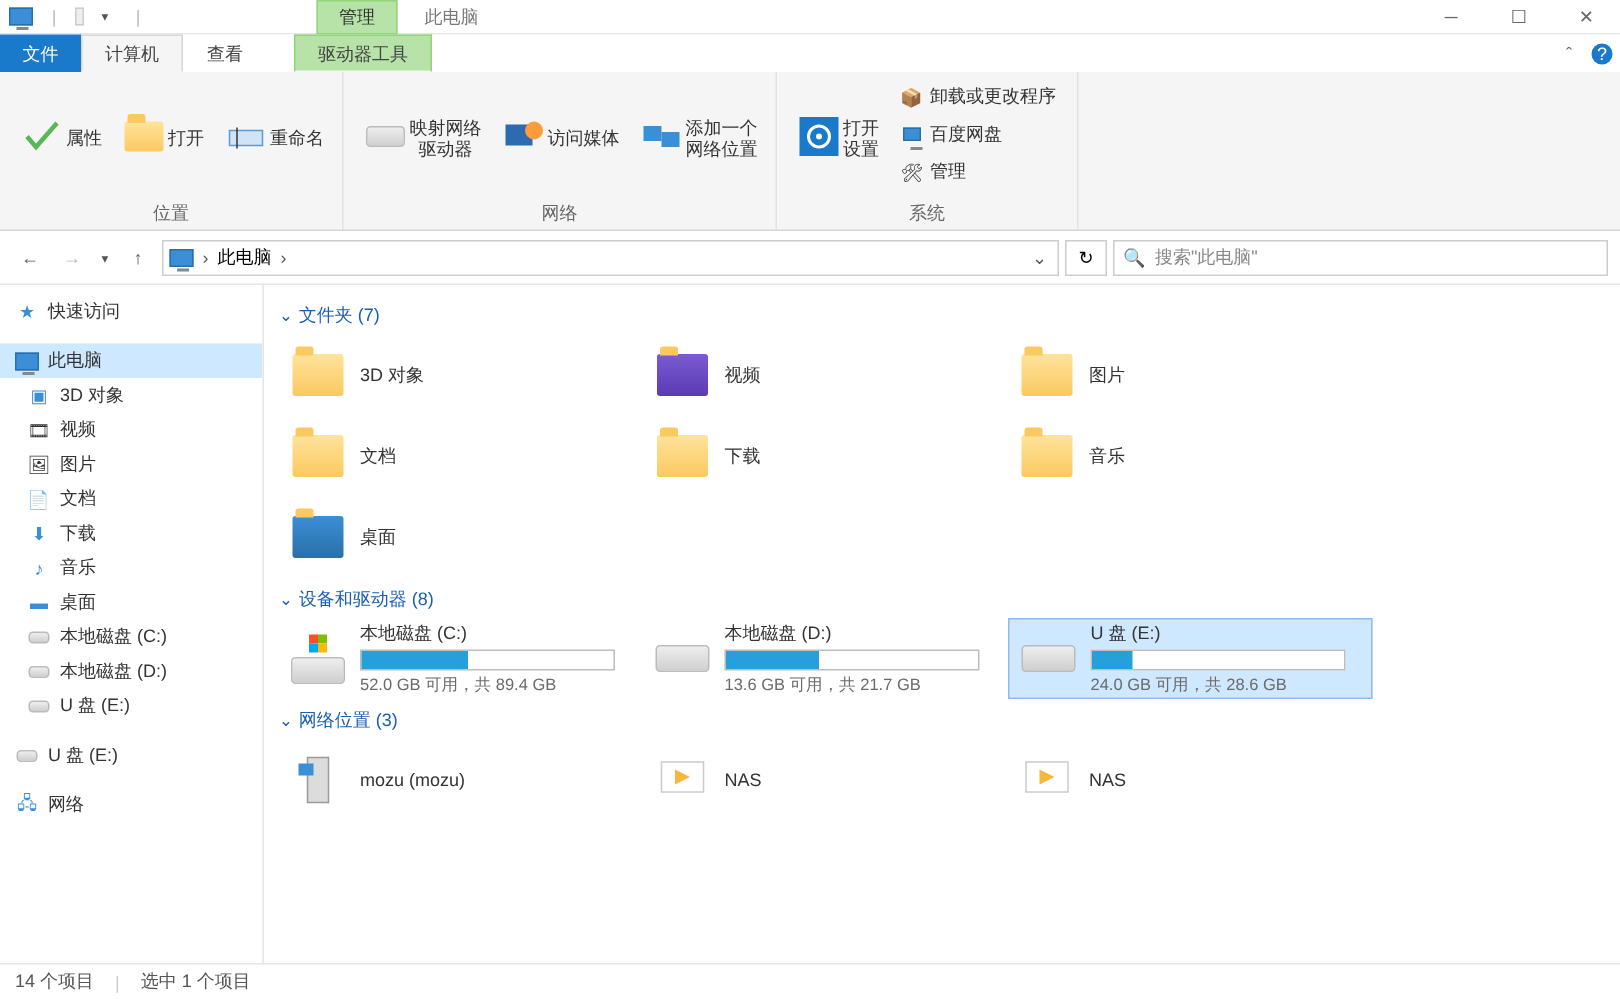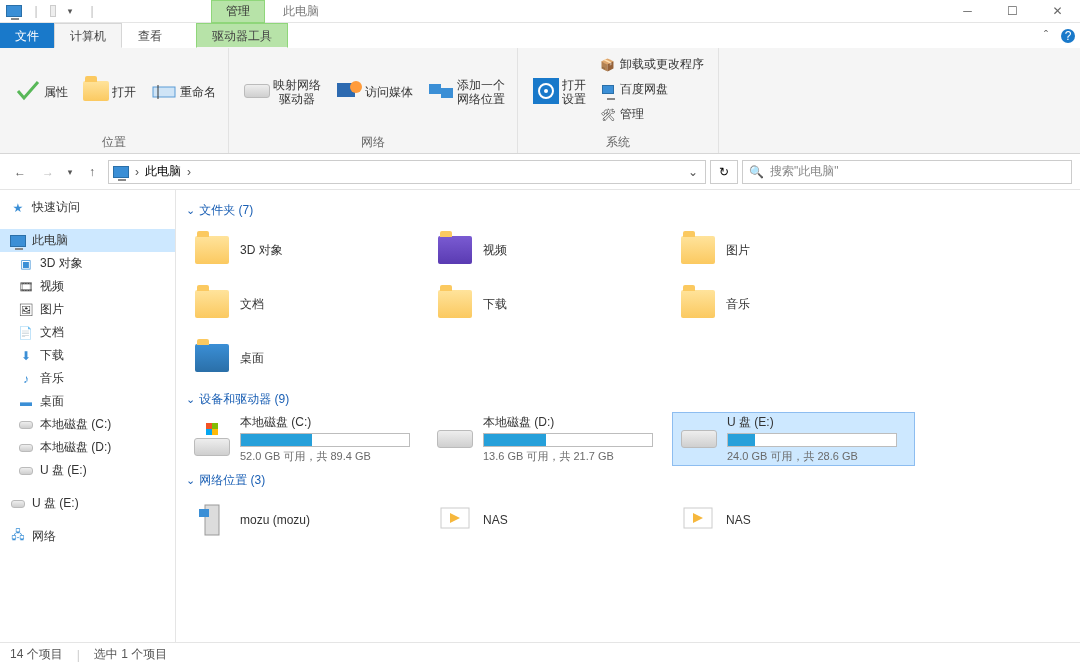--- a/index.html
+++ b/index.html
@@ -345,21 +345,21 @@
             <div class="folder-ic" style="background:linear-gradient(#3b8fd6,#2a6fa8)"></div>
           </div>
           <div class="meta">
             <div class="nm">桌面</div>
           </div>
         </div>
     </div>
 
     <div class="grp-hdr">
         <span class="caret">⌄</span>
-        <span>设备和驱动器 (9)</span>
+        <span>设备和驱动器 (8)</span>
       </div>
     <div class="grid">
       <div class="tile">
           <div class="ic">
             <div style="display:flex;flex-direction:column;align-items:center">
               <svg width="14" height="14">
                 <rect width="6" height="6" x="1" y="1" fill="#f35325"></rect>
                 <rect width="6" height="6" x="7" y="1" fill="#81bc06"></rect>
                 <rect width="6" height="6" x="1" y="7" fill="#05a6f0"></rect>
                 <rect width="6" height="6" x="7" y="7" fill="#ffba08"></rect>

